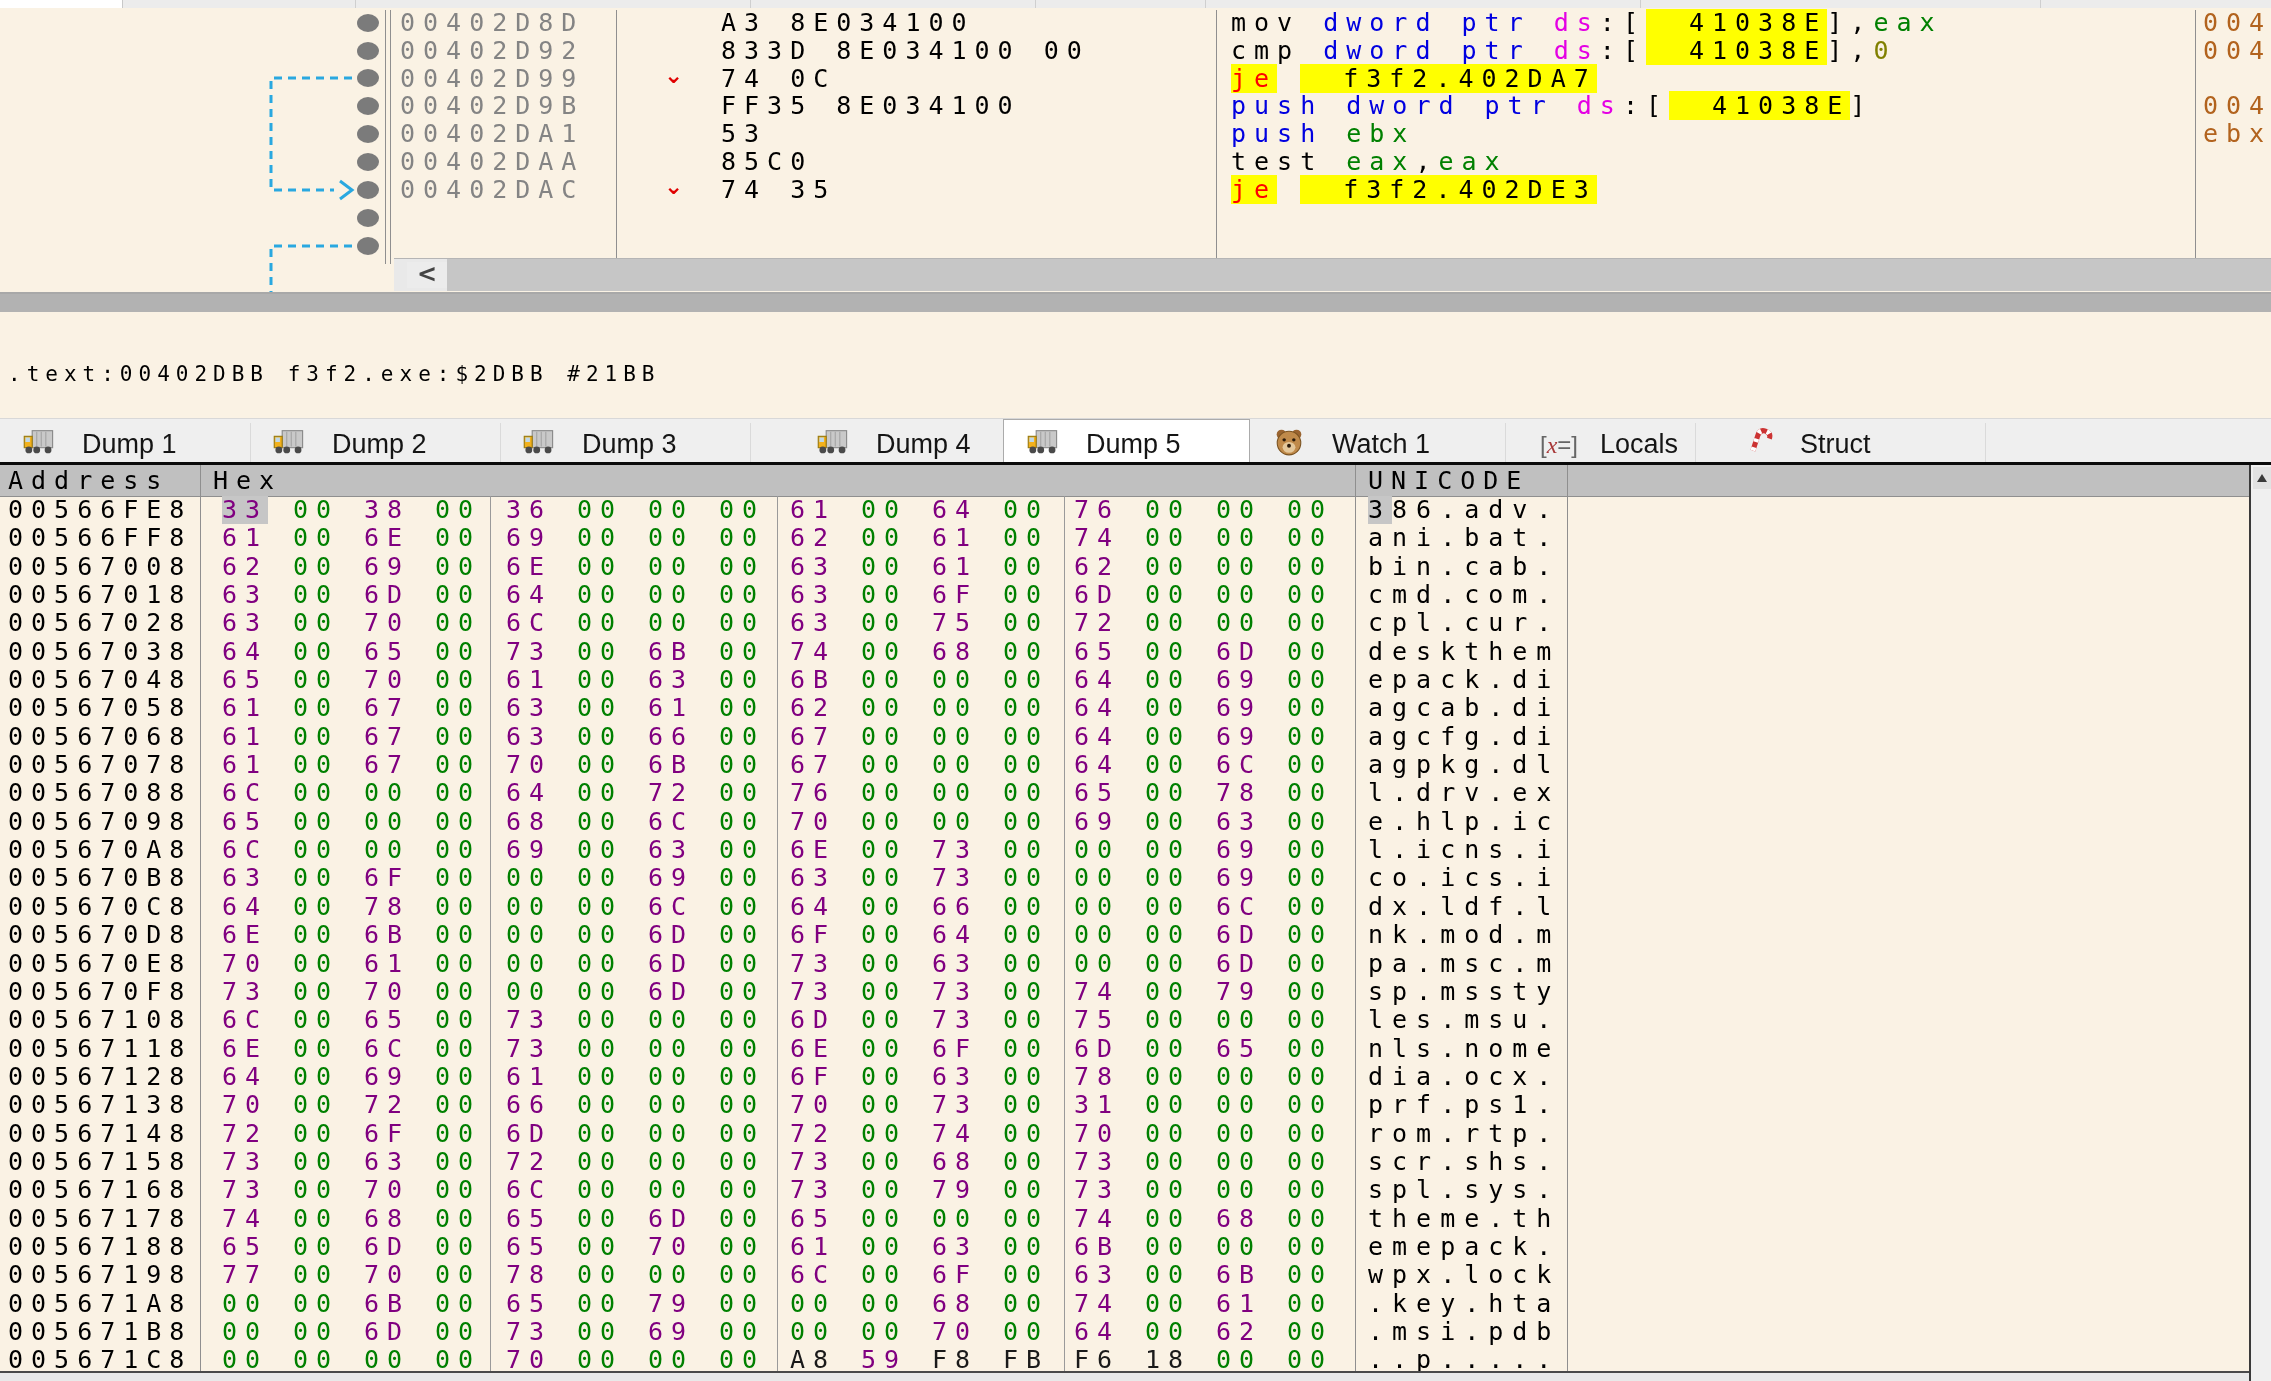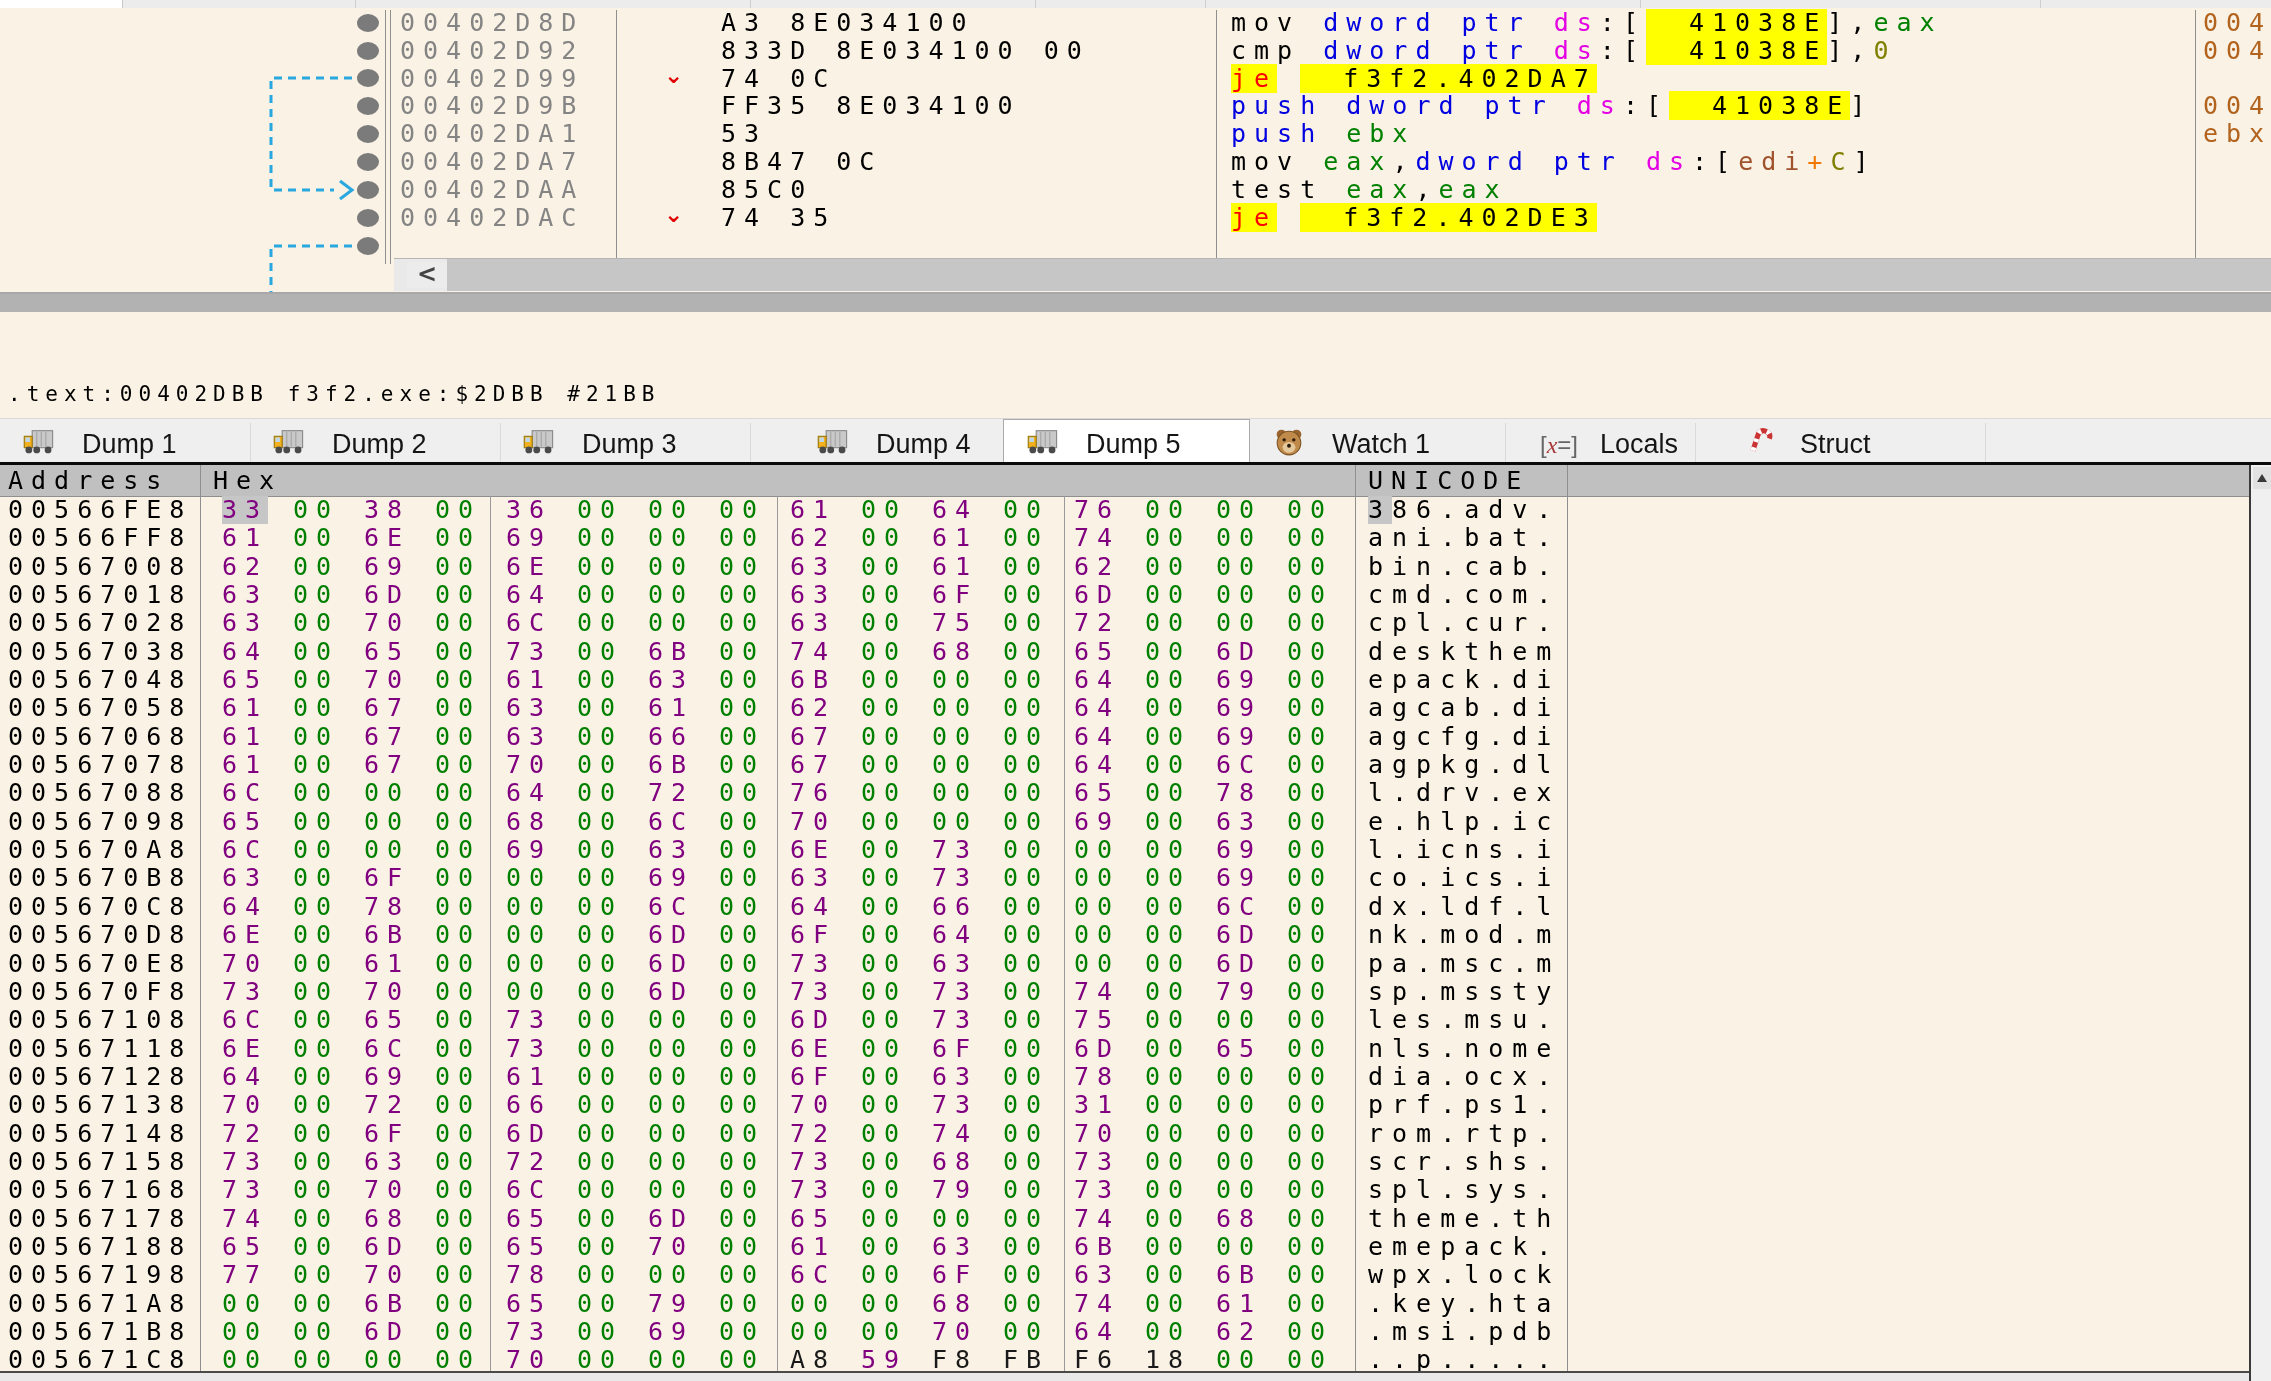--- a/index.html
+++ b/index.html
@@ -36,21 +36,21 @@
   
   .hscroll{position:absolute;left:394px;top:250px;width:1877px;height:32px;background:#E9E9E9;border-top:1px solid #B5B5B5;}
   .hbtn{position:absolute;left:13px;top:3px;width:40px;height:26px;background:#ECECEC;color:#444;
     font-family:"DejaVu Sans",sans-serif;font-weight:bold;font-size:24px;text-align:center;line-height:25px;}
   .htrack{position:absolute;left:53px;top:0;right:0;height:32px;background:#C6C6C6;}
   .graphsvg{position:absolute;left:0;top:0;width:400px;height:312px;pointer-events:none;}
 
   
   .sepband{position:absolute;left:0;top:294px;width:2271px;height:18px;background:#B2B2B2;}
   .statusrow{position:absolute;left:0;top:312px;width:2271px;height:106px;background:#FAF2E4;}
-  .statustext{position:absolute;left:8px;top:50px;font-size:21px;letter-spacing:6px;color:#000;white-space:pre;margin-top:20px;}
+  .statustext{position:absolute;left:8px;top:50px;font-size:21px;letter-spacing:6px;color:#000;white-space:pre;}
 
   
   .tabbar{position:absolute;left:0;top:418px;width:2271px;height:44px;background:#EFEFEF;border-top:1px solid #D8D8D8;}
   .tab{position:absolute;top:4px;height:40px;color:#151515;}
   .tab .lbl{position:absolute;left:82px;top:6px;font-size:27px;font-family:"Liberation Sans",sans-serif;}
   .tab .ticon{position:absolute;left:22px;top:4px;width:34px;height:30px;}
   .tab.sep{border-right:1px solid #DADADA;}
   .t0{left:0;width:250px;}.t1{left:250px;width:250px;}.t2{left:500px;width:250px;}.t3{left:794px;width:250px;}
   .t4{left:1003px;width:245px;top:0;height:44px;background:#FFFFFF;border:1px solid #ABABAB;border-bottom:none;}
   .t4 .lbl{top:9px;}.t4 .ticon{top:7px;}
@@ -129,25 +129,20 @@
           <span class="d-instr mono"><span class="tk-k">push </span><span class="tk-k">dword ptr </span><span class="tk-s">ds</span><span class="tk-m">:[</span><span class="tk-hy">41038E</span><span class="tk-m">]</span></span>
           <span class="d-comment mono">004</span>
         </div>
         <div class="drow">
           <span class="d-addr mono">00402DA1</span>
           <span class="d-bytes mono">53</span>
           <span class="d-instr mono"><span class="tk-k">push </span><span class="tk-r">ebx</span></span>
           <span class="d-comment mono">ebx</span>
         </div>
         <div class="drow">
-          <span class="d-addr mono">00402DA7</span>
-          <span class="d-bytes mono">8B47 0C</span>
-          <span class="d-instr mono"><span class="tk-m">mov </span><span class="tk-r">eax</span><span class="tk-m">,</span><span class="tk-k">dword ptr </span><span class="tk-s">ds</span><span class="tk-m">:[</span><span class="tk-e">edi</span><span class="tk-p">+</span><span class="tk-n">C</span><span class="tk-m">]</span></span>
-        </div>
-        <div class="drow">
           <span class="d-addr mono">00402DAA</span>
           <span class="d-bytes mono">85C0</span>
           <span class="d-instr mono"><span class="tk-m">test </span><span class="tk-r">eax</span><span class="tk-m">,</span><span class="tk-r">eax</span></span>
         </div>
         <div class="drow">
           <span class="d-addr mono">00402DAC</span>
           <span class="d-jmark">⌄</span>
           <span class="d-bytes mono">74 35</span>
           <span class="d-instr mono"><span class="tk-jy">je</span><span class="tk-m"> </span><span class="tk-hy">f3f2.402DE3</span></span>
         </div>

